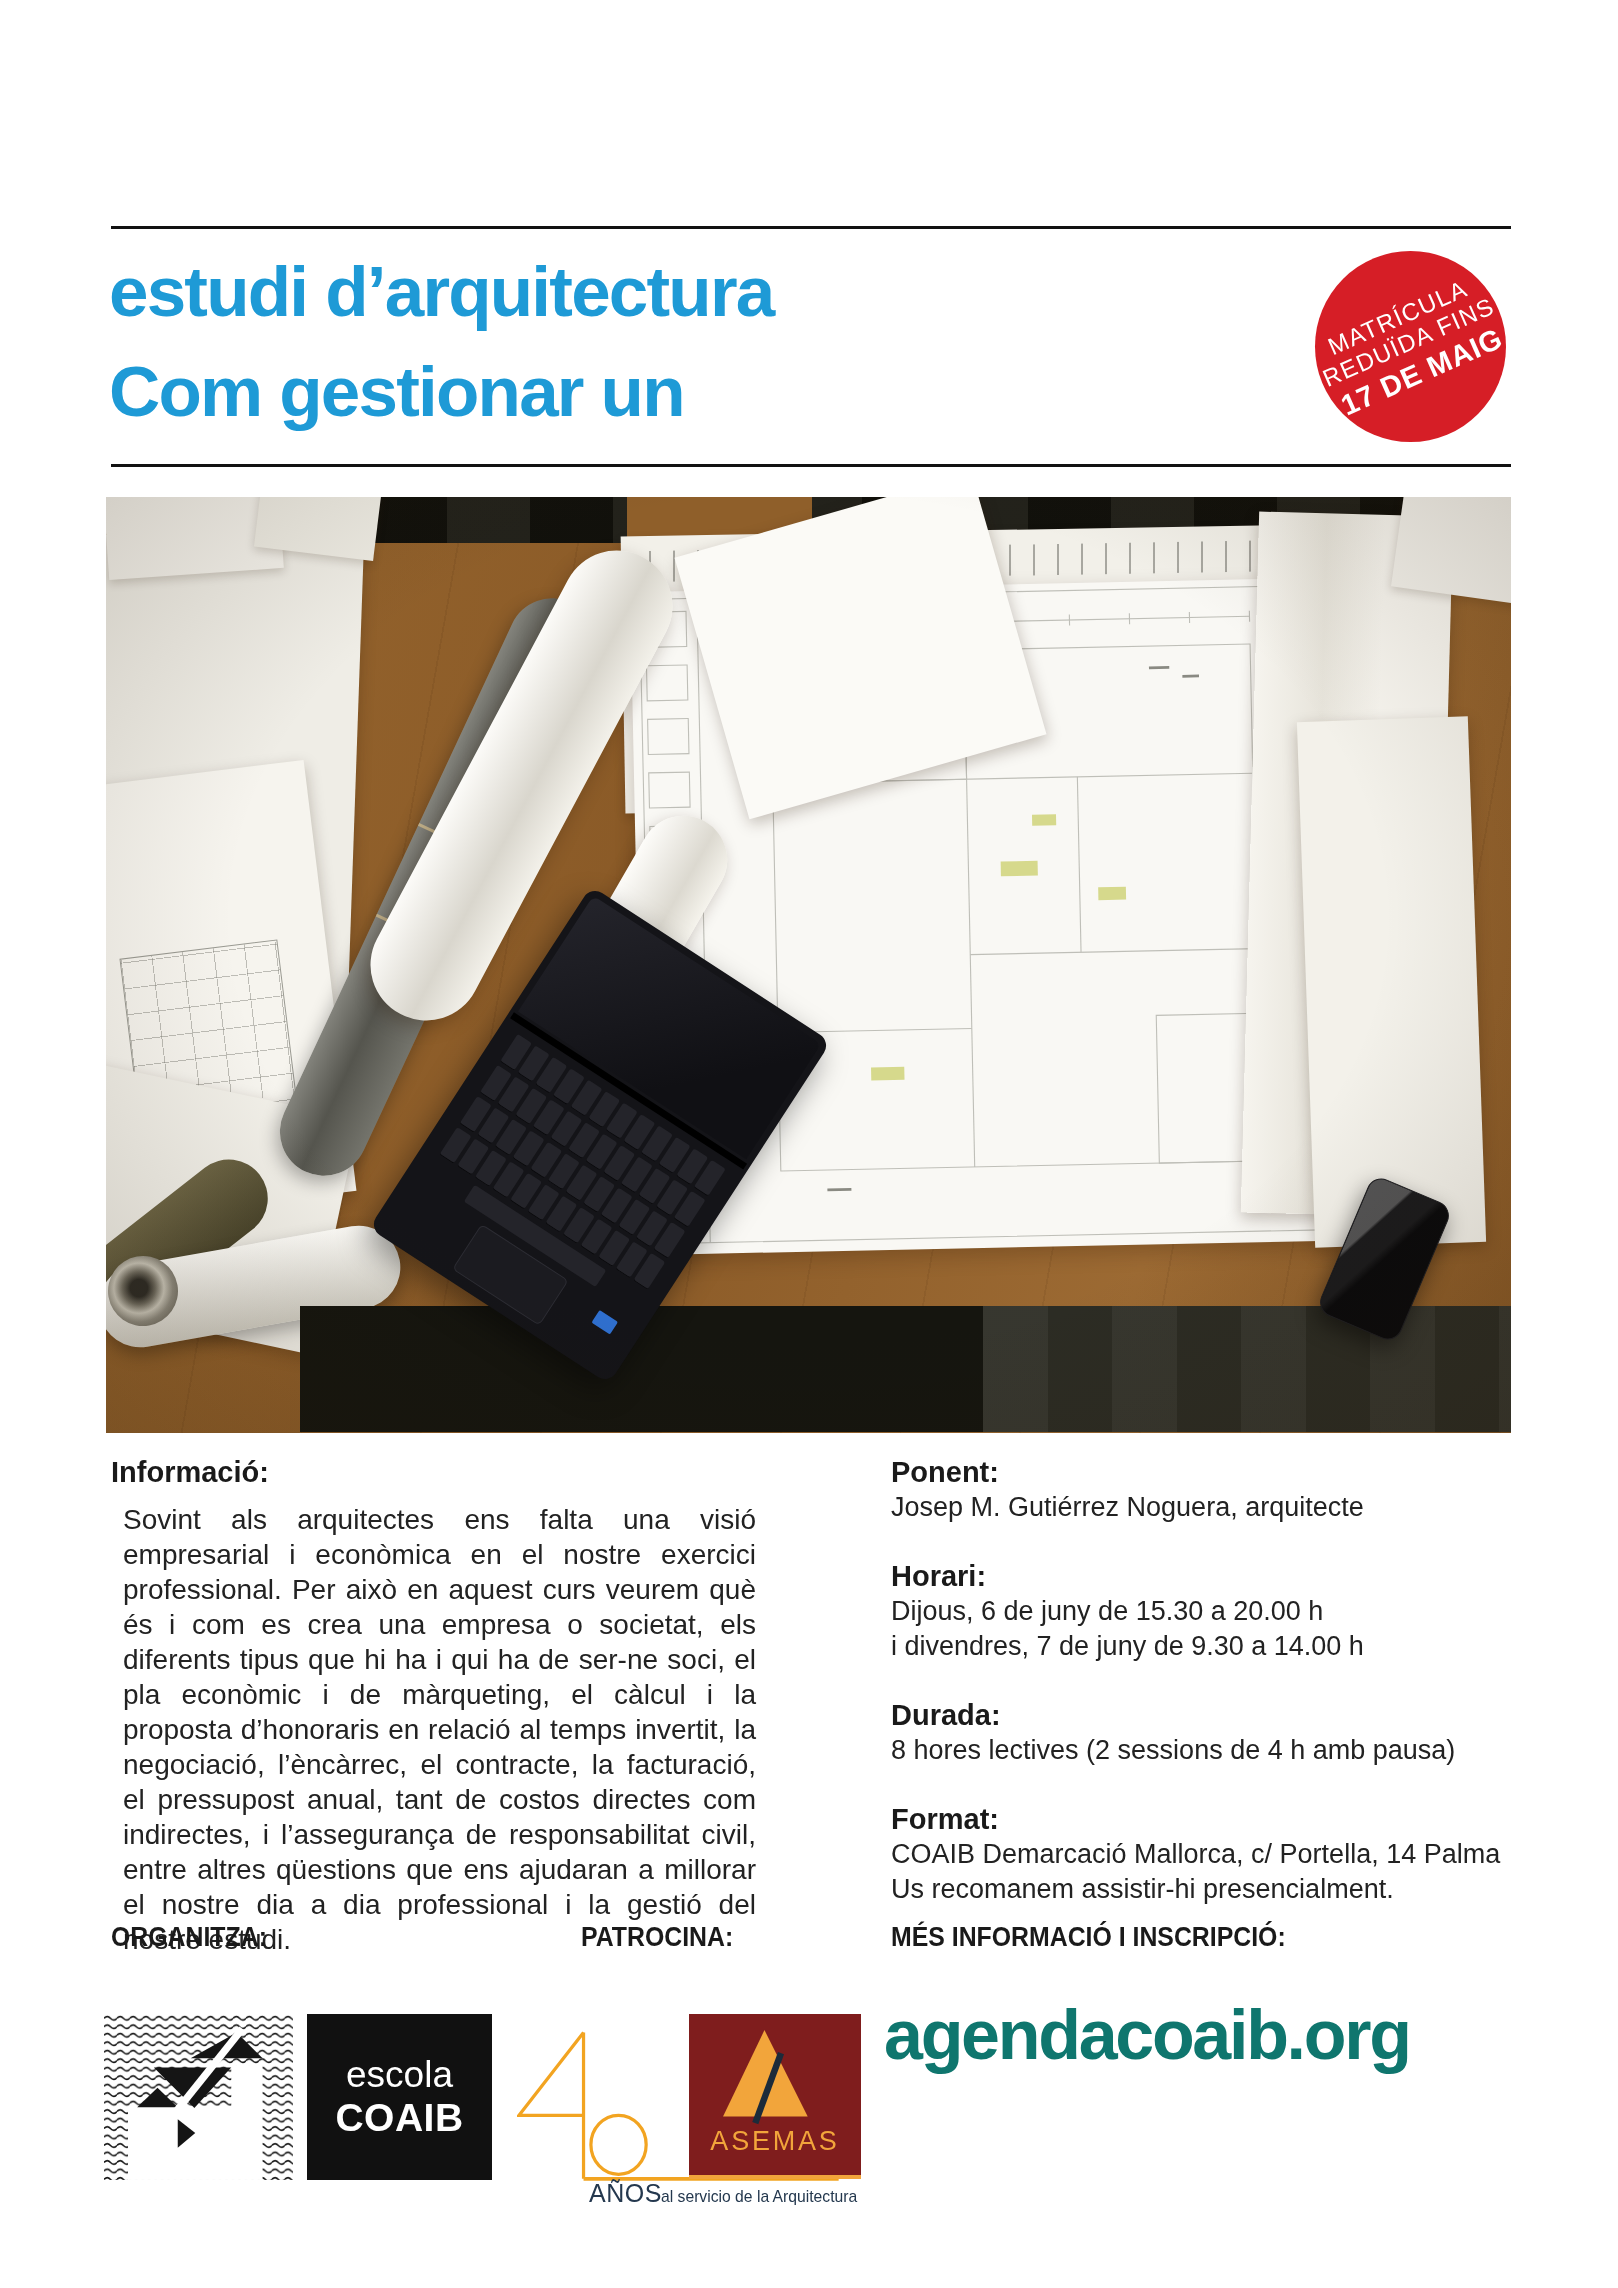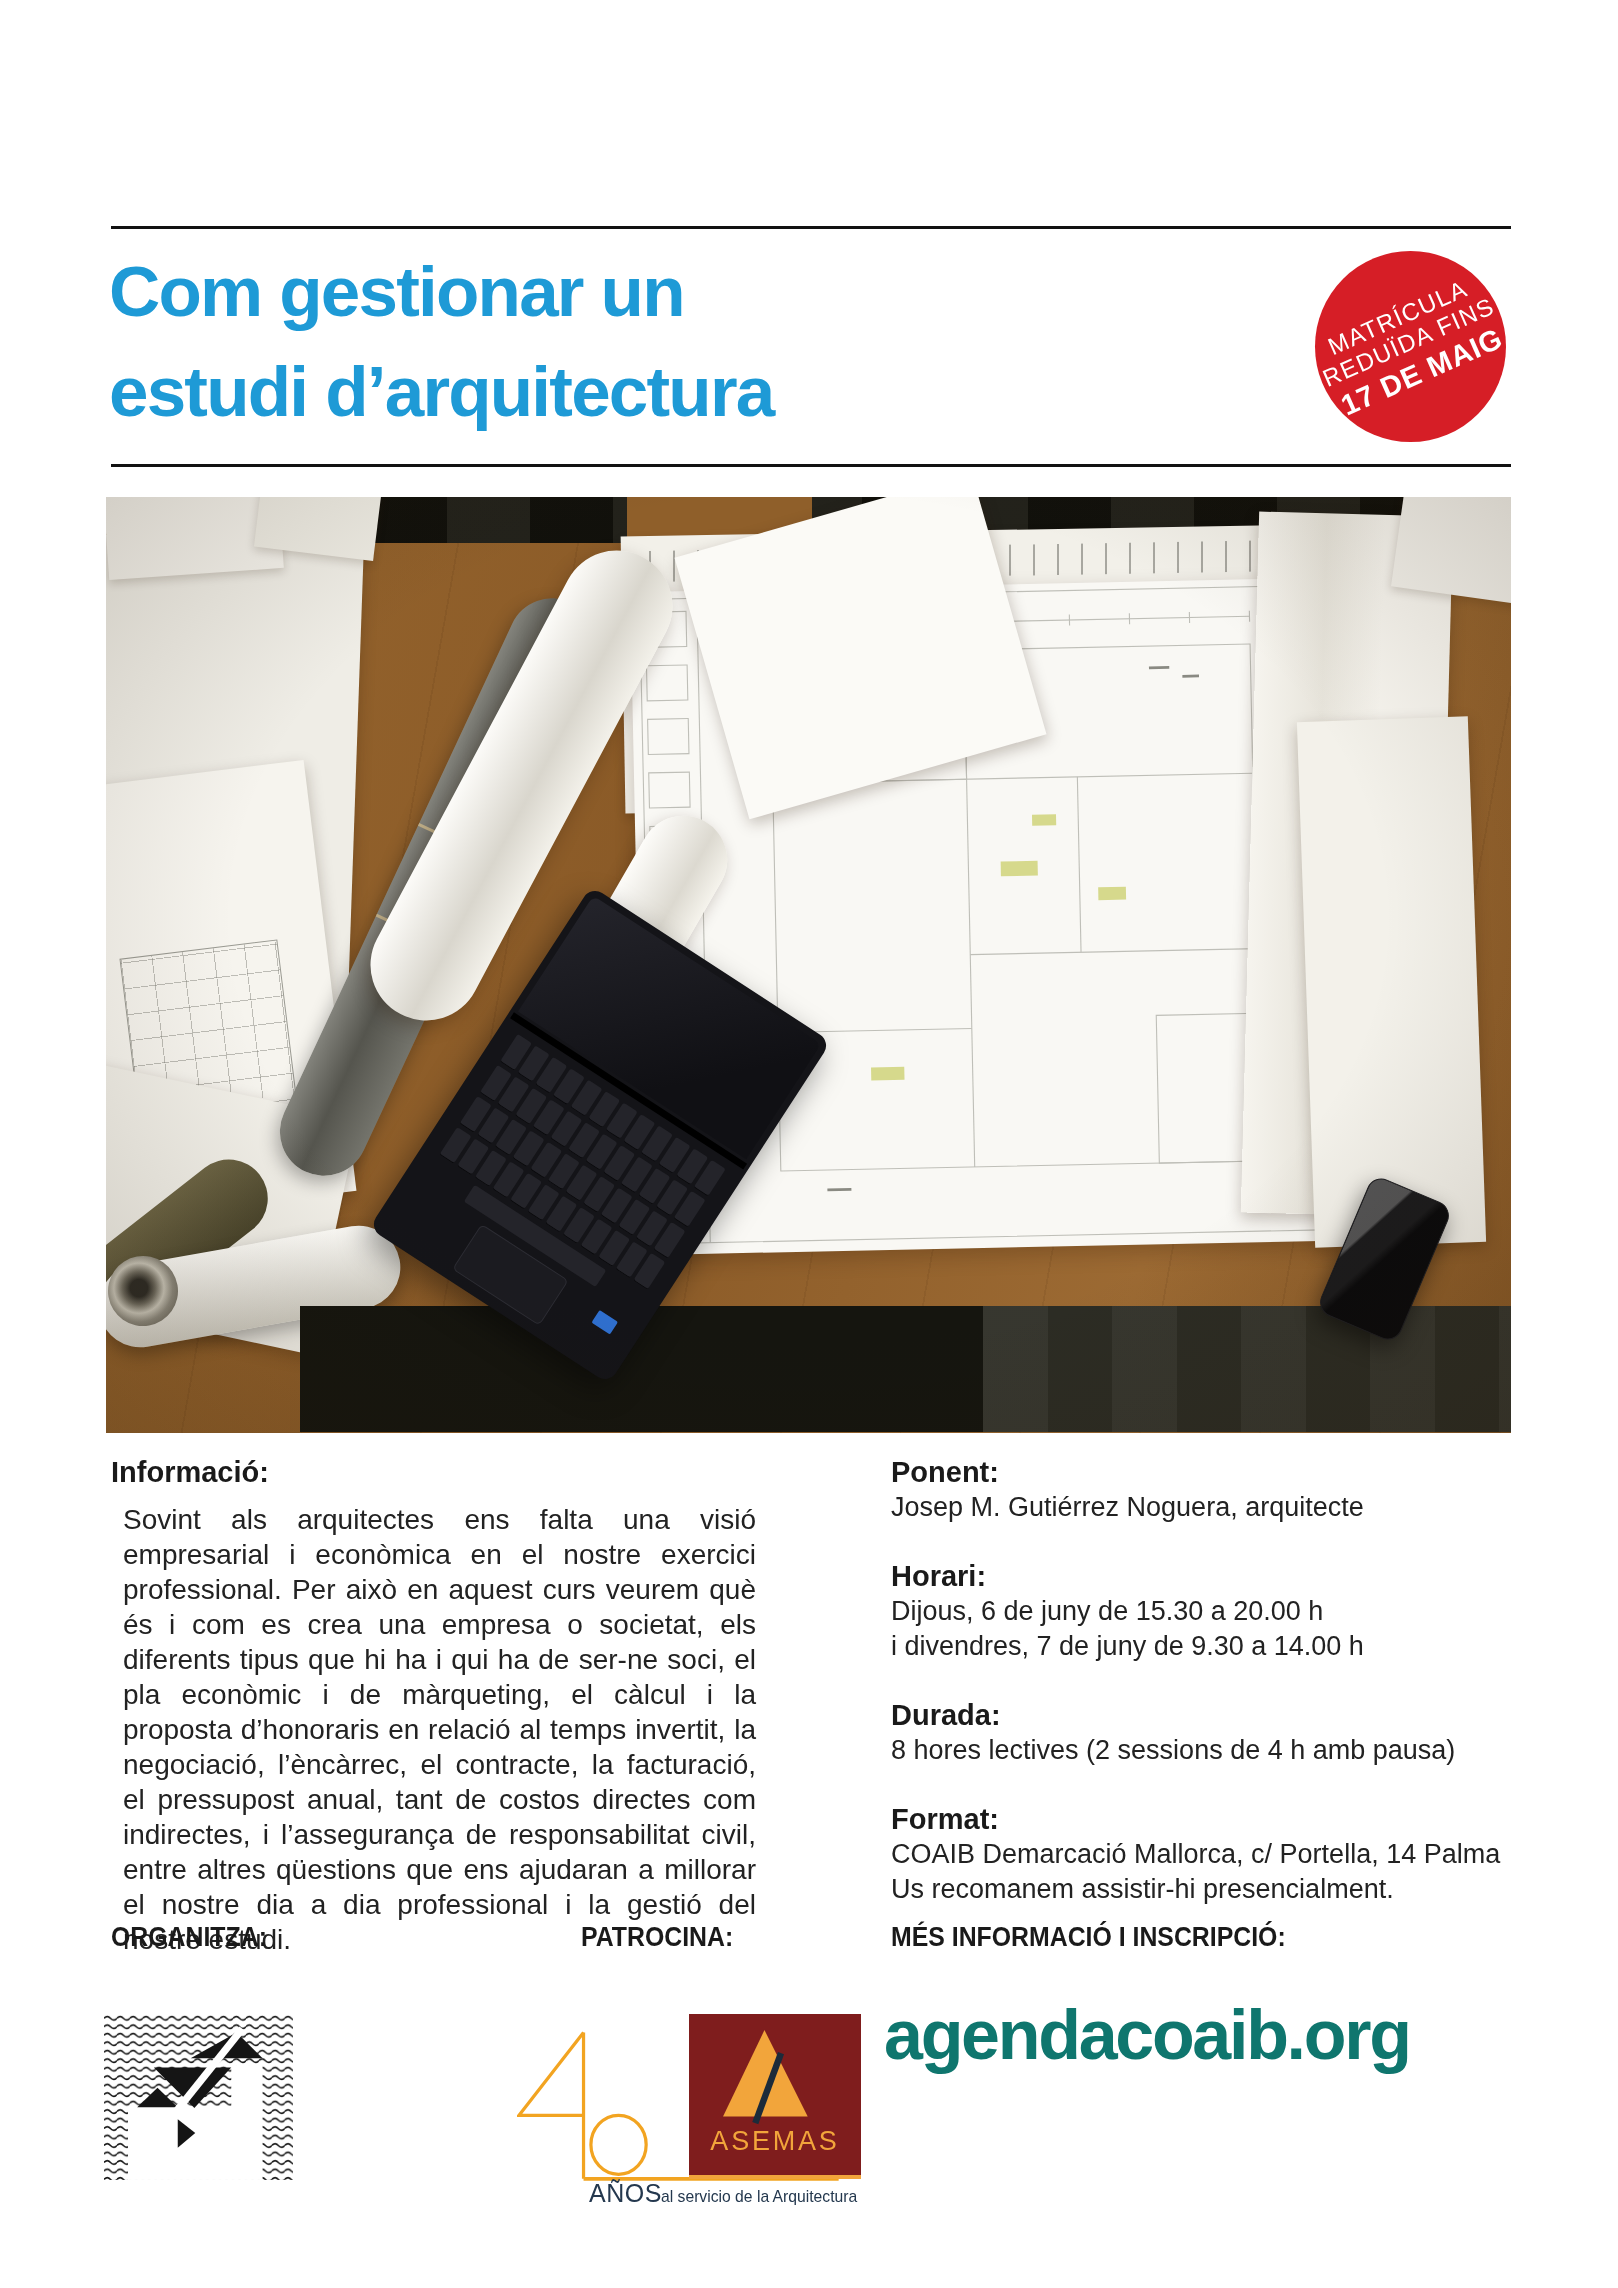--- a/index.html
+++ b/index.html
@@ -86,22 +86,22 @@
            color:#0f766e;text-decoration:none;white-space:nowrap;}
 </style>
 </head>
 <body>
 
 <div class="page">
 
   <div class="rule" style="top:226px;"></div>
 
   <div class="title">
+    <div>estudi d’arquitectura</div>
     <div>Com gestionar un</div>
-    <div>estudi d’arquitectura</div>
   </div>
   <div class="rule" style="top:464px;"></div>
 
   <div class="badge">
     <div class="badge-rot">
       <div class="b1">MATRÍCULA</div>
       <div class="b2">REDUÏDA FINS</div>
       <div class="b3">17 DE MAIG</div>
     </div>
   </div>
@@ -293,20 +293,24 @@
       <rect x="26" y="100" width="146" height="80" fill="#ffffff"></rect>
       <rect x="138" y="56" width="34" height="48" fill="#ffffff"></rect>
       <polygon points="144,20 94,48 172,48" fill="#151515"></polygon>
       <polygon points="54,58 138,58 98,102" fill="#151515"></polygon>
       <polygon points="36,101 80,101 58,80" fill="#151515"></polygon>
       <polygon points="80,114 99,129 80,145" fill="#151515"></polygon>
       <line x1="78" y1="106" x2="150" y2="16" stroke="#ffffff" stroke-width="8"></line>
     </svg>
   </div>
 
+  <div class="escola">
+    <div class="e1">escola</div>
+    <div class="e2">COAIB</div>
+  </div>
 
   <div class="forty">
     <svg width="332" height="198" viewBox="0 0 360 215">
       <polyline points="72,7 2,97 72,97" fill="none" stroke="#F2A421" stroke-width="3.5"></polyline>
       <line x1="72" y1="7" x2="72" y2="166" stroke="#F2A421" stroke-width="3.5"></line>
       <ellipse cx="110" cy="129" rx="30" ry="32" fill="none" stroke="#F2A421" stroke-width="3.5"></ellipse>
       <line x1="72" y1="166" x2="349" y2="166" stroke="#F2A421" stroke-width="4"></line>
     </svg>
   </div>
   <div class="anos">AÑOS</div>

